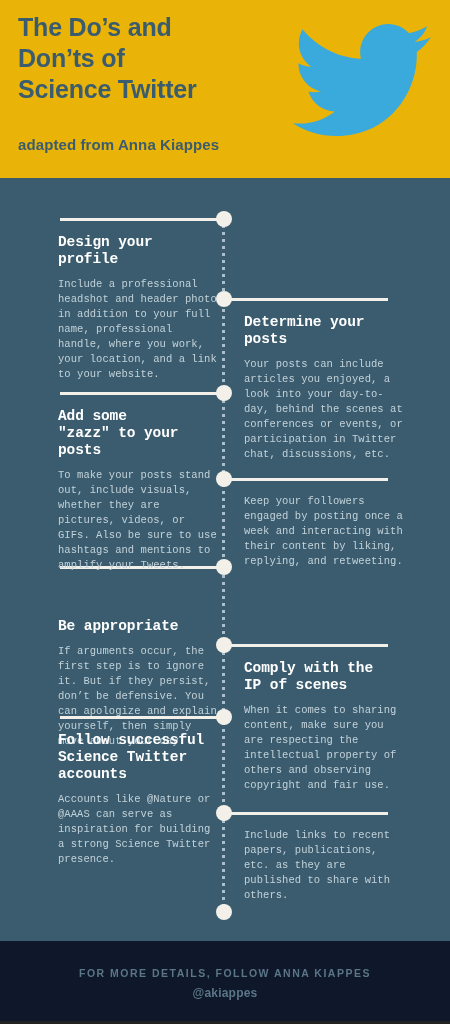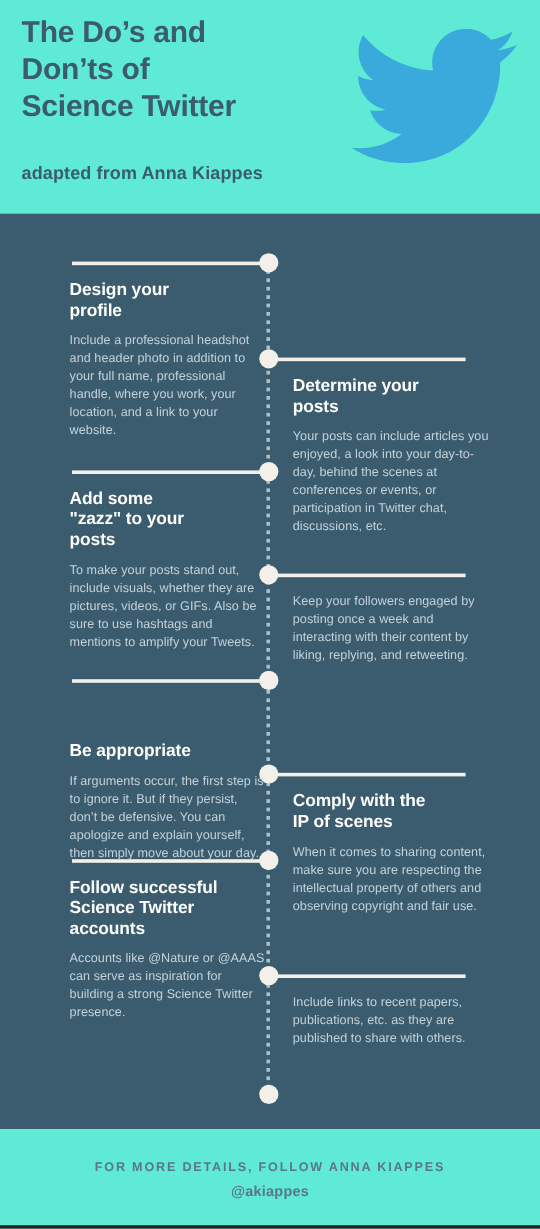--- a/index.html
+++ b/index.html
@@ -8,21 +8,21 @@
     background:#f5f5f5;
     font-family:"Liberation Sans", sans-serif;
     overflow:hidden;
     position:relative;
   }
   #page { position:relative; width:450px; height:1024px; }
 
   
   .header {
     position:absolute; left:0; top:0; width:450px; height:178px;
-    background:#5eead4;
+    background:#eab308;
   }
   .header-title {
     position:absolute; left:18px; top:12px;
     width:275px;
     color:#3a5c6e;
     font-size:25px; line-height:31px;
     font-weight:bold; letter-spacing:-0.2px;
     white-space:pre-line;
   }
   .header-sub {
@@ -54,41 +54,41 @@
     width:16px; height:16px; border-radius:50%;
     background:#f2f0e9;
     z-index:3;
   }
   .connector {
     position:absolute; height:3px; background:#f2f0e9; z-index:2;
   }
   .connector.left  { left:60px;  width:164px; }
   .connector.right { left:224px; width:164px; }
 
-  .item { position:absolute; width:164px; z-index:4; }
+  .item { position:absolute; width:164px; z-index:4;font-family:Liberation Mono, monospace; }
   .item.left  { left:58px;  }
   .item.right { left:244px; }
   .item h3 {
     margin:0 0 9px 0;
     color:#ffffff;
     font-size:14.5px; line-height:17px;
     font-weight:bold; letter-spacing:-0.1px;
     white-space:pre-line;
   }
   .item p {
     margin:0;
     color:#c3d2da;
     font-size:10.5px; line-height:15px;
     letter-spacing:0.05px;
   }
 
   
   .footer {
     position:absolute; left:0; top:941px; width:450px; height:83px;
-    background:#5eead4;
+    background:#0f172a;
   }
   .footer-line1 {
     position:absolute; top:26px; left:0; width:450px;
     text-align:center; color:#5a7687;
     font-size:10.5px; font-weight:bold; letter-spacing:1.5px;
   }
   .footer-line2 {
     position:absolute; top:45px; left:0; width:450px;
     text-align:center; color:#5a7687;
     font-size:12px; font-weight:bold; letter-spacing:0.2px;

